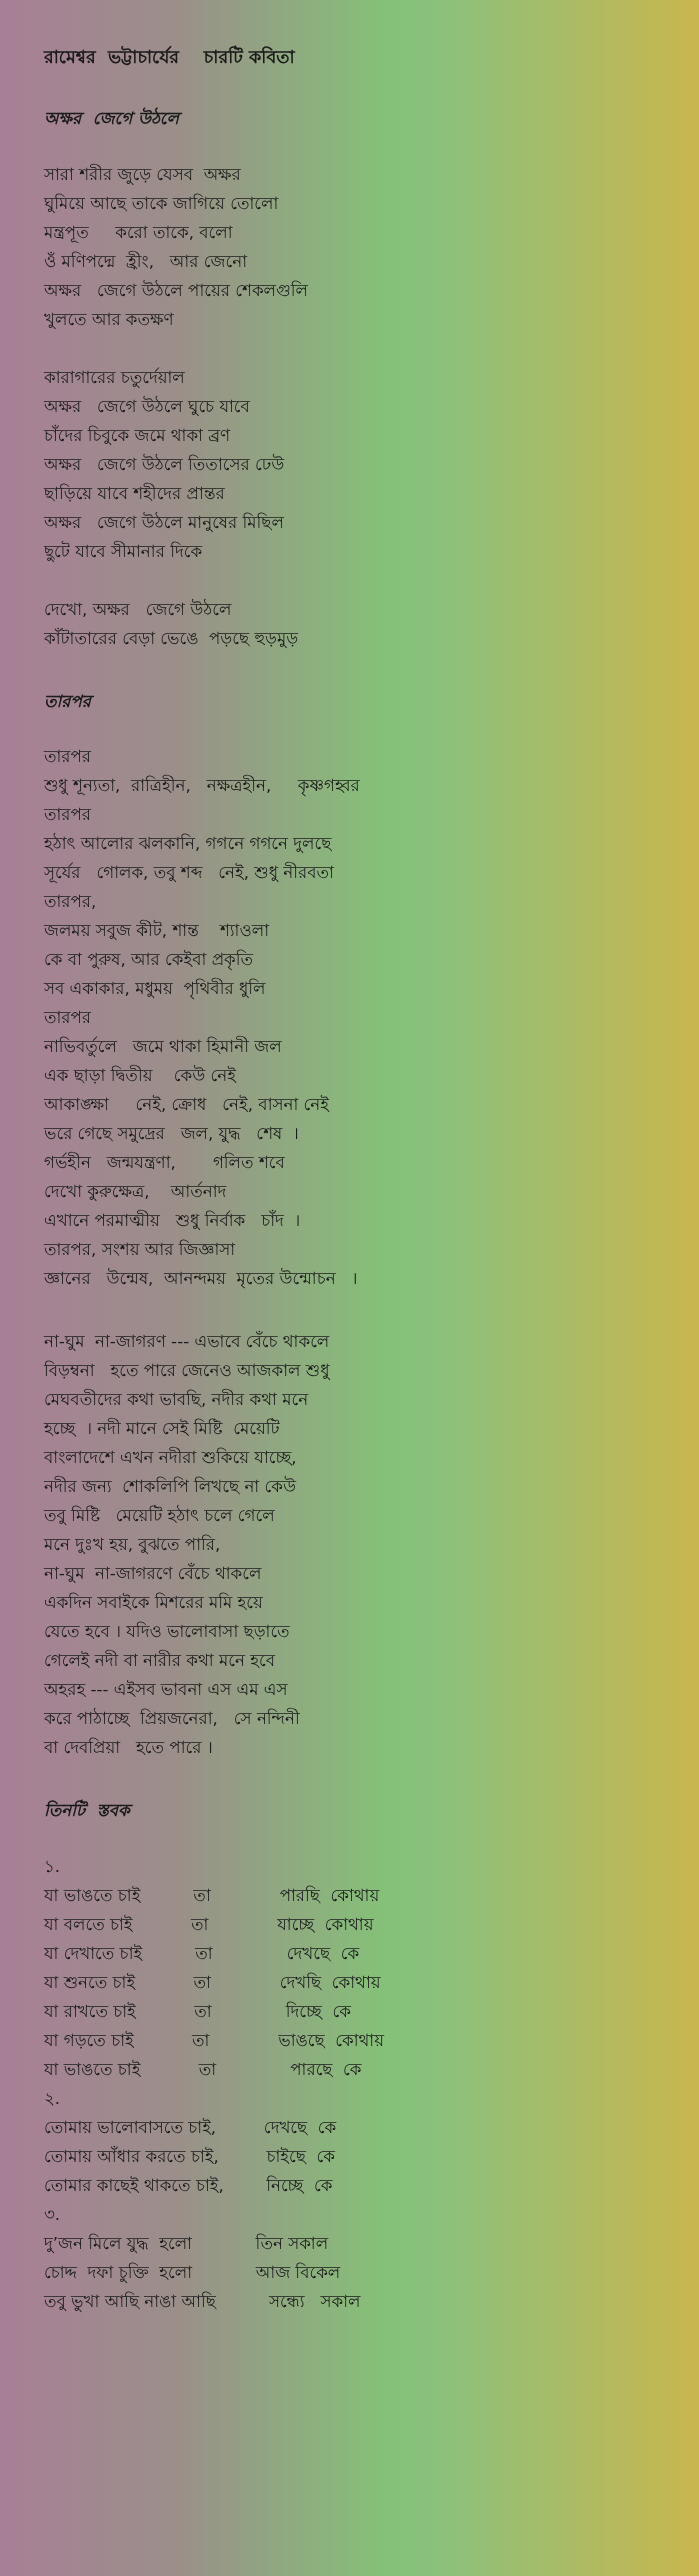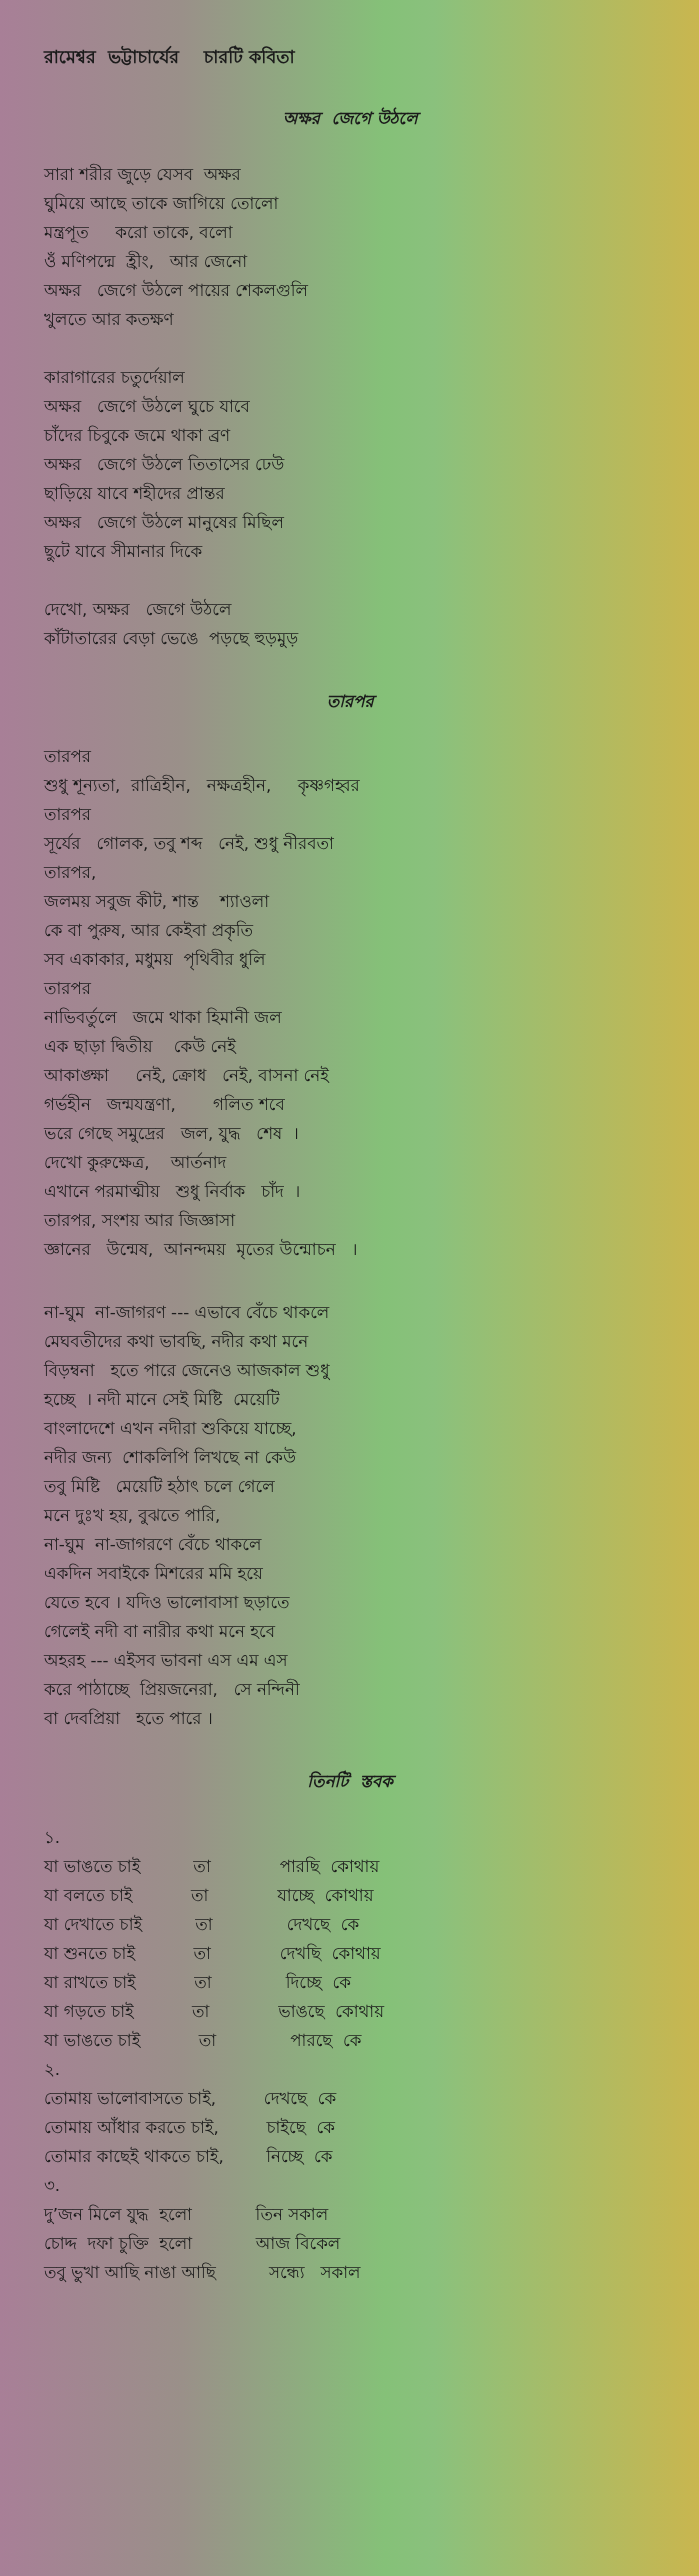--- a/index.html
+++ b/index.html
@@ -30,21 +30,20 @@
   .poem {
     margin: 0 0 34px 0;
   }
   .poem-title {
     font-size: 16.7px;
     line-height: 29px;
     font-weight: bold;
     font-style: italic;
     margin: 0 0 26.5px 0;
     white-space: pre;
-    text-align: center;
   }
   .stanza {
     margin: 0 0 29px 0;
   }
   .line {
     font-size: 16.7px;
     line-height: 29px;
     white-space: pre;
     min-height: 29px;
   }
@@ -78,42 +77,43 @@
           <div class="line">দেখো, অক্ষর   জেগে উঠলে</div>
           <div class="line">কাঁটাতারের বেড়া ভেঙে  পড়ছে হুড়মুড়</div>
         </div>
       </section>
       <section class="poem">
         <h2 class="poem-title">তারপর</h2>
         <div class="stanza">
           <div class="line">তারপর</div>
           <div class="line">শুধু শূন্যতা,  রাত্রিহীন,   নক্ষত্রহীন,     কৃষ্ণগহ্বর</div>
           <div class="line">তারপর</div>
+          <div class="line">হঠাৎ আলোর ঝলকানি, গগনে গগনে দুলছে</div>
           <div class="line">সূর্যের   গোলক, তবু শব্দ   নেই, শুধু নীরবতা</div>
           <div class="line">তারপর,</div>
           <div class="line">জলময় সবুজ কীট, শান্ত    শ্যাওলা</div>
           <div class="line">কে বা পুরুষ, আর কেইবা প্রকৃতি</div>
           <div class="line">সব একাকার, মধুময়  পৃথিবীর ধুলি</div>
           <div class="line">তারপর</div>
           <div class="line">নাভিবর্তুলে   জমে থাকা হিমানী জল</div>
           <div class="line">এক ছাড়া দ্বিতীয়    কেউ নেই</div>
           <div class="line">আকাঙ্ক্ষা     নেই, ক্রোধ   নেই, বাসনা নেই</div>
+          <div class="line">ভরে গেছে সমুদ্রের   জল, যুদ্ধ   শেষ  ।</div>
           <div class="line">গর্ভহীন   জন্মযন্ত্রণা,       গলিত শবে</div>
-          <div class="line">ভরে গেছে সমুদ্রের   জল, যুদ্ধ   শেষ  ।</div>
           <div class="line">দেখো কুরুক্ষেত্র,    আর্তনাদ</div>
           <div class="line">এখানে পরমাত্মীয়   শুধু নির্বাক   চাঁদ  ।</div>
           <div class="line">তারপর, সংশয় আর জিজ্ঞাসা</div>
           <div class="line">জ্ঞানের   উন্মেষ,  আনন্দময়  মৃতের উন্মোচন   ।</div>
         </div>
       </section>
       <section class="poem">
         <div class="stanza">
           <div class="line">না-ঘুম  না-জাগরণ --- এভাবে বেঁচে থাকলে</div>
+          <div class="line">বিড়ম্বনা   হতে পারে জেনেও আজকাল শুধু</div>
           <div class="line">মেঘবতীদের কথা ভাবছি, নদীর কথা মনে</div>
-          <div class="line">বিড়ম্বনা   হতে পারে জেনেও আজকাল শুধু</div>
           <div class="line">হচ্ছে  । নদী মানে সেই মিষ্টি  মেয়েটি</div>
           <div class="line">বাংলাদেশে এখন নদীরা শুকিয়ে যাচ্ছে,</div>
           <div class="line">নদীর জন্য  শোকলিপি লিখছে না কেউ</div>
           <div class="line">তবু মিষ্টি   মেয়েটি হঠাৎ চলে গেলে</div>
           <div class="line">মনে দুঃখ হয়, বুঝতে পারি,</div>
           <div class="line">না-ঘুম  না-জাগরণে বেঁচে থাকলে</div>
           <div class="line">একদিন সবাইকে মিশরের মমি হয়ে</div>
           <div class="line">যেতে হবে । যদিও ভালোবাসা ছড়াতে</div>
           <div class="line">গেলেই নদী বা নারীর কথা মনে হবে</div>
           <div class="line">অহরহ --- এইসব ভাবনা এস এম এস</div>

